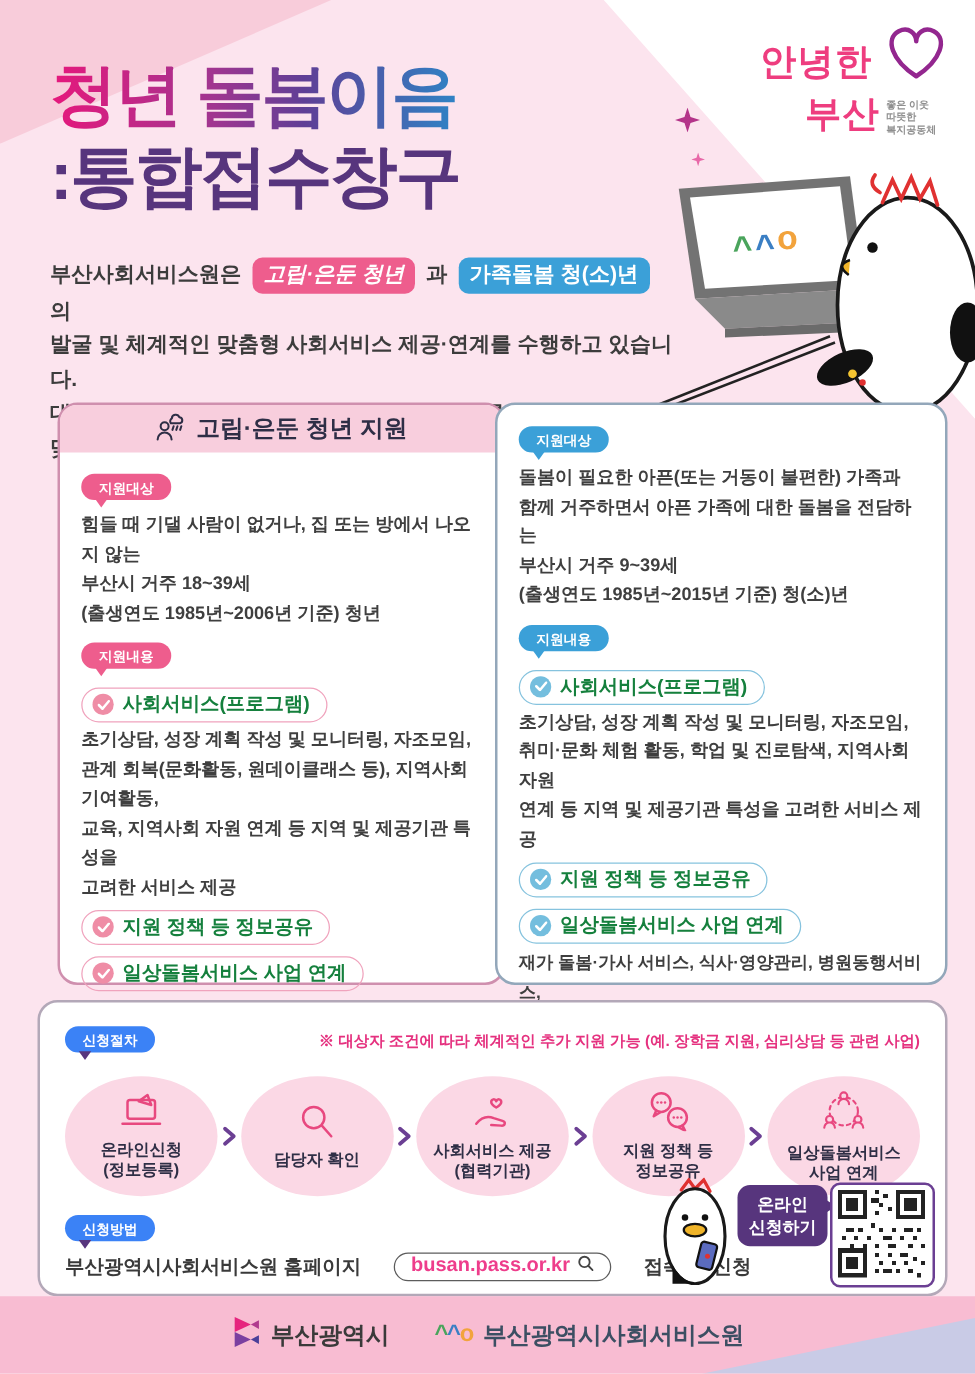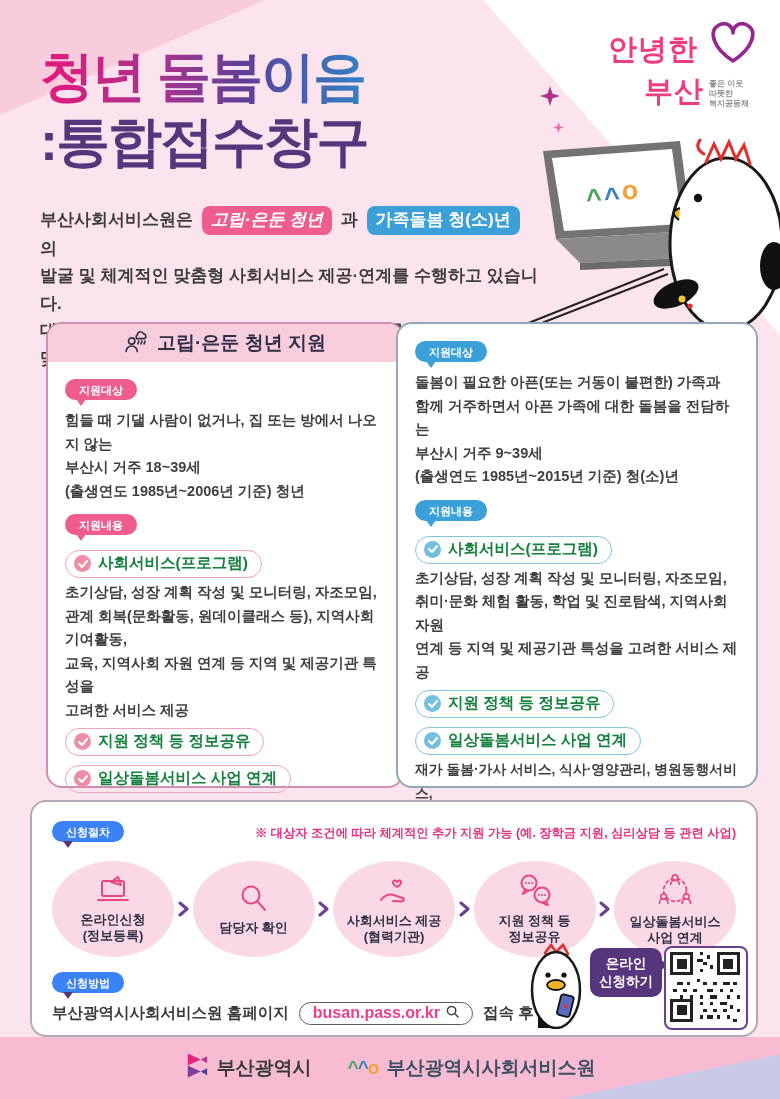--- a/index.html
+++ b/index.html
@@ -92,21 +92,21 @@
   .row1 { display:flex; justify-content:space-between; align-items:center; }
   .note { font-size:12.3px; font-weight:700; color:#e5317f; }
   .steps { margin-top:10px; display:flex; align-items:center; justify-content:space-between; }
   .step { width:122px; height:96px; background:#fbd8e5; border-radius:50%;
     display:flex; flex-direction:column; align-items:center; justify-content:center; gap:3px; }
   .step-label { font-size:13px; font-weight:800; color:#2f2f46; text-align:center; line-height:16px; }
   .step-label div:empty { display:none; }
   .arrow { display:flex; align-items:center; }
 
   .row3 { margin-top:10px; }
-  .apply-line { display:flex; align-items:center; gap:10px;
+  .apply-line { display:flex; align-items:center; gap:26px;
     font-size:15.5px; font-weight:700; color:#3a3a3a; margin-top:0px; }
   .url-pill { display:inline-flex; align-items:center; gap:6px;
     border:1.5px solid #5c5c5c; border-radius:999px; padding:1px 13px 2px; }
   .url-text { color:#ee3d8b; font-weight:800; font-size:16px;text-align:center; }
 
   .mini-mascot { position:absolute; right:168px; bottom:2px; }
   .online-badge { position:absolute; right:94px; top:146px; background:#57357d;
     color:#fff; border-radius:10px; padding:7px 9px; font-size:13.5px;
     font-weight:800; text-align:center; line-height:17.5px; }
   .online-badge::after { content:""; position:absolute; right:-7px; top:12px;

